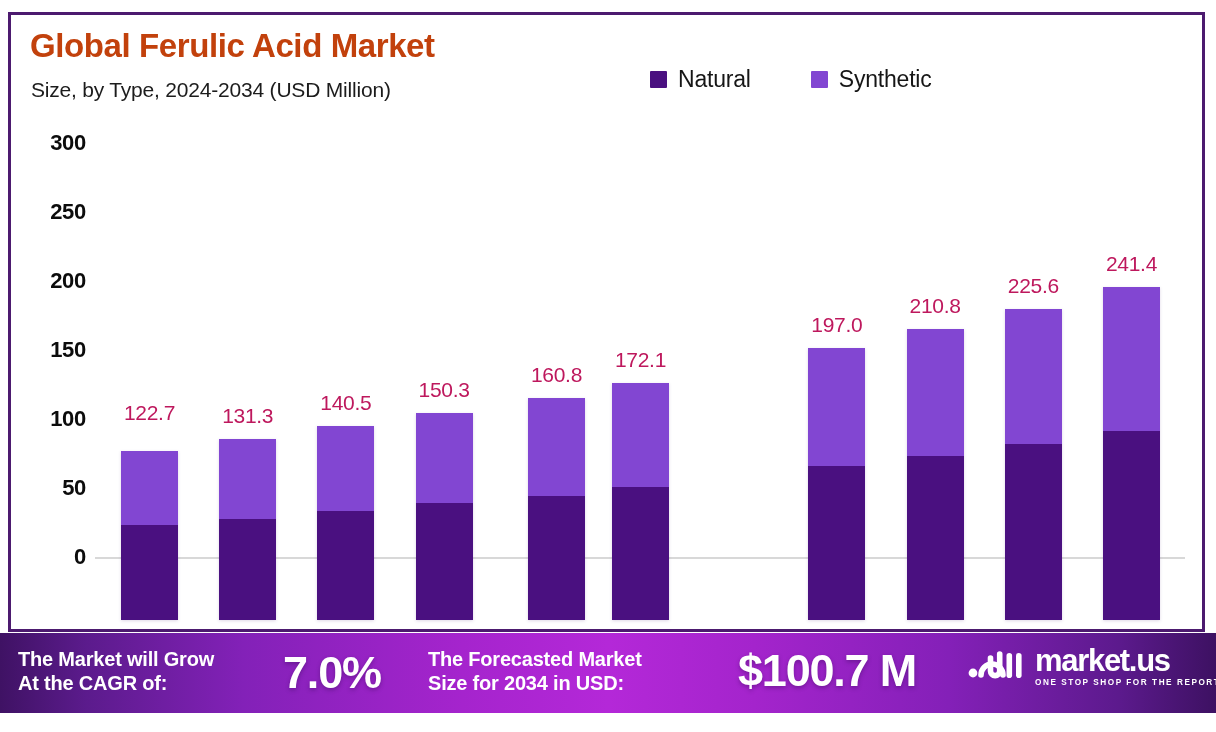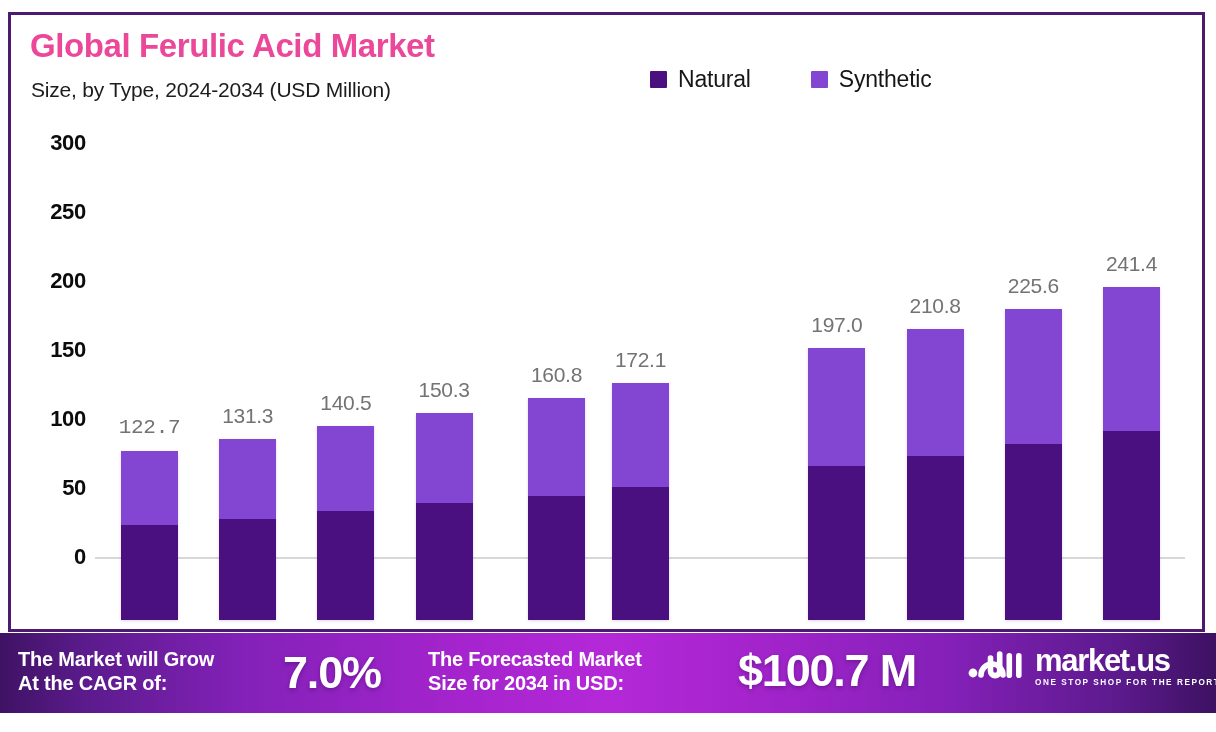--- a/index.html
+++ b/index.html
@@ -21,21 +21,21 @@
     width: 1197px; height: 620px;
     border: 3px solid #4c1a6f;
     background: #ffffff;
   }
   
   .title {
     position: absolute;
     left: 30px; top: 27px;
     font-size: 33px;
     font-weight: 800;
-    color: #ec4899;
+    color: #c2410c;
     letter-spacing: -0.4px;
     white-space: nowrap;
   }
   .subtitle {
     position: absolute;
     left: 31px; top: 78px;
     font-size: 21px;
     font-weight: 400;
     color: #1c1c1c;
     letter-spacing: -0.2px;
@@ -102,21 +102,21 @@
   }
   .seg-syn { width: 100%; }
   .seg-nat { width: 100%; }
   .bar-value {
     position: absolute;
     left: -26px;
     width: 109px;
     text-align: center;
     font-size: 21px;
     font-weight: 400;
-    color: #737373;
+    color: #be185d;
     white-space: nowrap;
     letter-spacing: -0.3px;
   }
   .xtick {
     position: absolute;
     left: -26px;
     width: 109px;
     text-align: center;
     font-size: 21px;
     font-weight: 800;
@@ -210,21 +210,21 @@
       <div class="ytick" style="top: 419px;">100</div>
       <div class="ytick" style="top: 350px;">150</div>
       <div class="ytick" style="top: 281px;">200</div>
       <div class="ytick" style="top: 212px;">250</div>
       <div class="ytick" style="top: 143px;">300</div>
       <div class="bar-group" style="left: 121px; height: 557px;">
         <div class="bar-col" style="top: 387.674px; height: 169.326px;">
           <div class="seg-syn" style="height: 74.382px; background: rgb(130, 70, 210);"></div>
           <div class="seg-nat" style="height: 94.944px; background: rgb(74, 16, 128);"></div>
         </div>
-        <div class="bar-value" style="top: 353px; font-family: Liberation Mono, monospace;">122.7</div>
+        <div class="bar-value" style="top: 338px;">122.7</div>
         <div class="xtick" style="top: 575px;">2024</div>
       </div>
       <div class="bar-group" style="left: 219.2px; height: 557px;">
         <div class="bar-col" style="top: 375.806px; height: 181.194px;">
           <div class="seg-syn" style="height: 79.764px; background: rgb(130, 70, 210);"></div>
           <div class="seg-nat" style="height: 101.43px; background: rgb(74, 16, 128);"></div>
         </div>
         <div class="bar-value" style="top: 340.806px;">131.3</div>
         <div class="xtick" style="top: 575px;">2025</div>
       </div>

